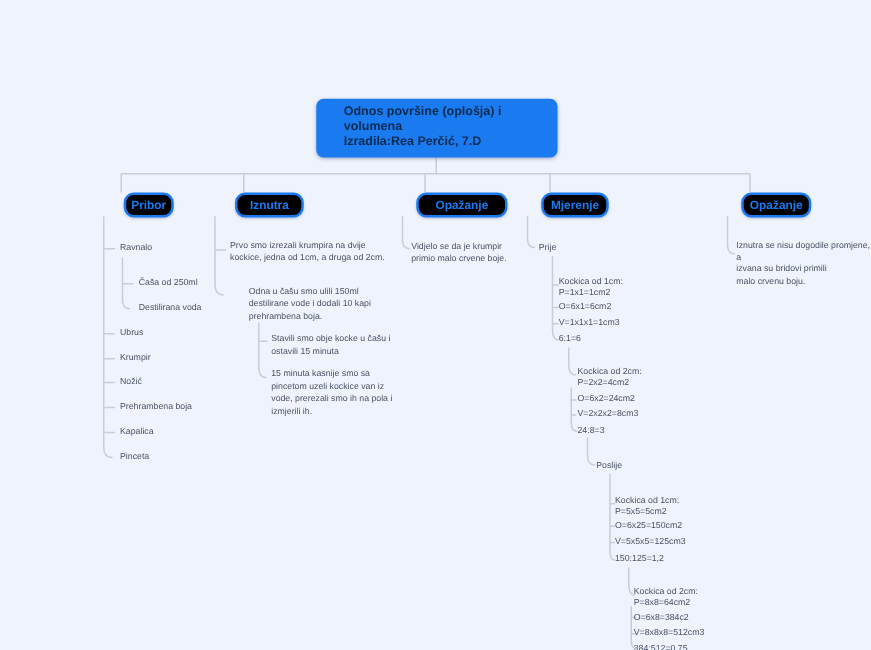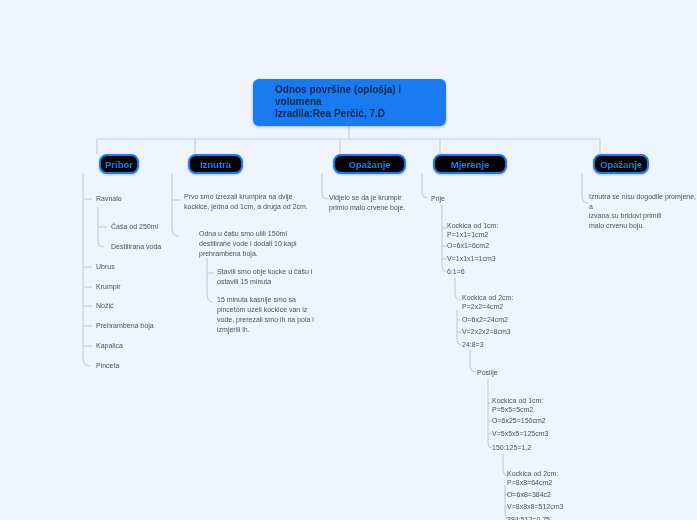--- a/index.html
+++ b/index.html
@@ -88,21 +88,21 @@
 
     <path d="M582 173 V196 Q582 203 588 203"></path>
   </svg>
 
   <div class="root-node">Odnos površine (oplošja) i volumena
 Izradila:Rea Perčić, 7.D</div>
 
   <div class="branch-node" style="left:78px;top:154px;width:40px;">Pribor</div>
   <div class="branch-node" style="left:167px;top:154px;width:55px;">Iznutra</div>
   <div class="branch-node" style="left:312px;top:154px;width:73px;">Opažanje</div>
-  <div class="branch-node" style="left:412px;top:154px;width:74px;">Mjerenje</div>
+  <div class="branch-node" style="left:412px;top:154px;width:54px;">Mjerenje</div>
   <div class="branch-node" style="left:572px;top:154px;width:56px;">Opažanje</div>
 
   <div class="leaf" style="left:96px;top:194px;">Ravnalo</div>
   <div class="leaf" style="left:111px;top:222px;">Čaša od 250ml</div>
   <div class="leaf" style="left:111px;top:242px;">Destilirana voda</div>
   <div class="leaf" style="left:96px;top:262px;">Ubrus</div>
   <div class="leaf" style="left:96px;top:282px;">Krumpir</div>
   <div class="leaf" style="left:96px;top:301px;">Nožić</div>
   <div class="leaf" style="left:96px;top:321px;">Prehrambena boja</div>
   <div class="leaf" style="left:96px;top:341px;">Kapalica</div>

